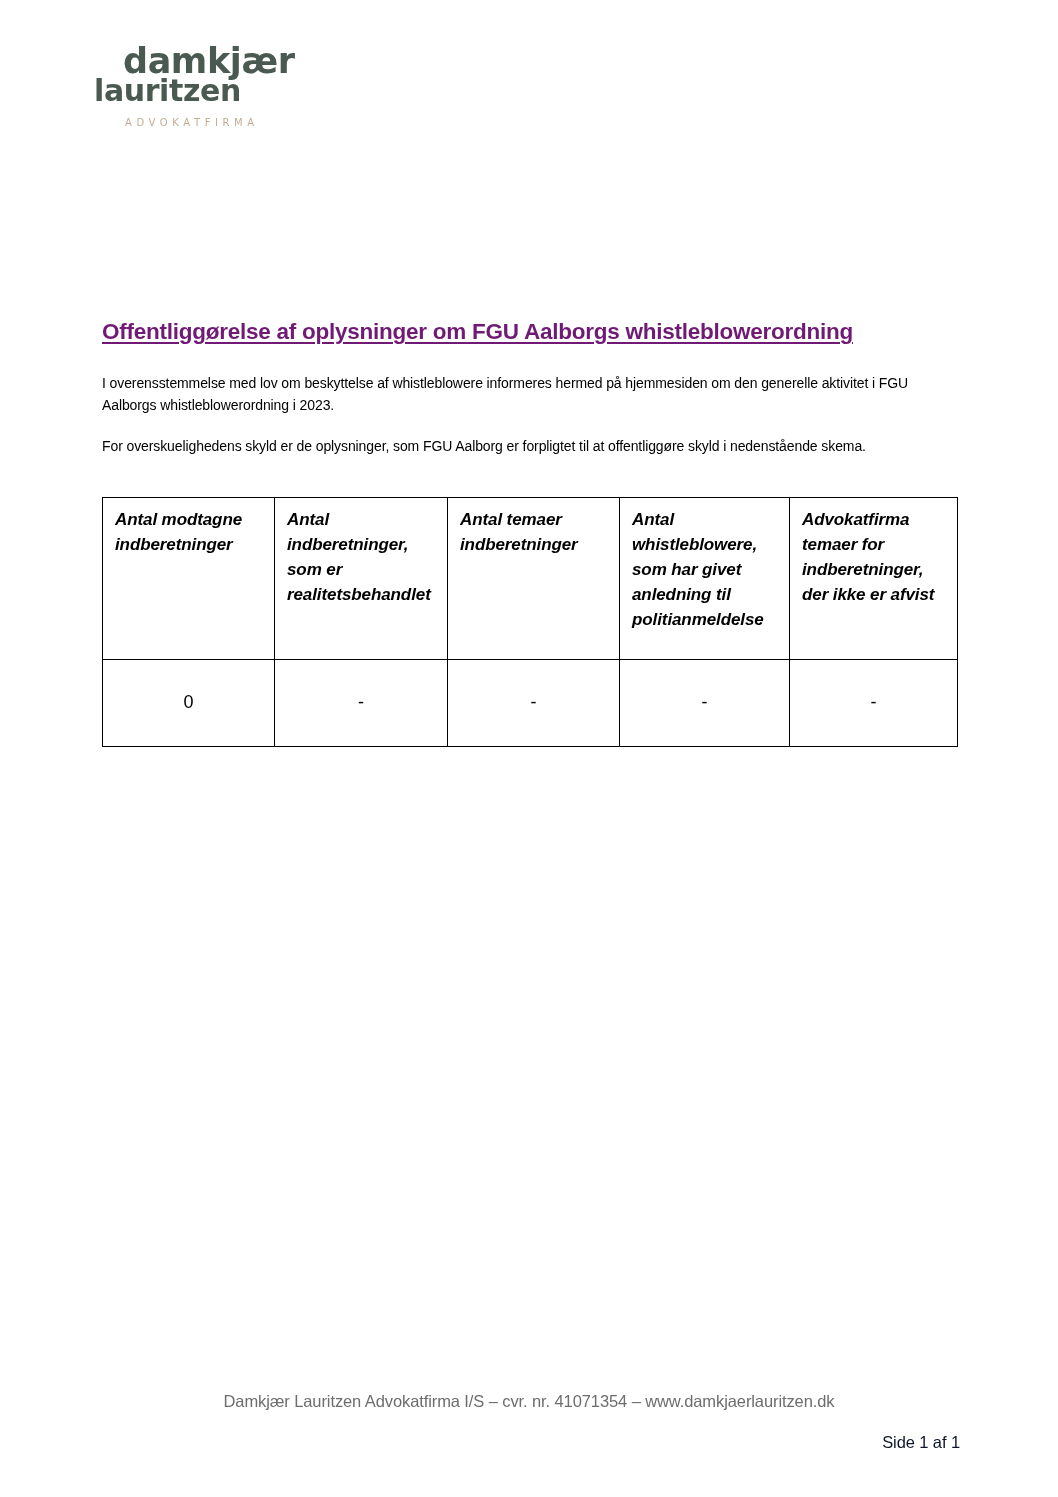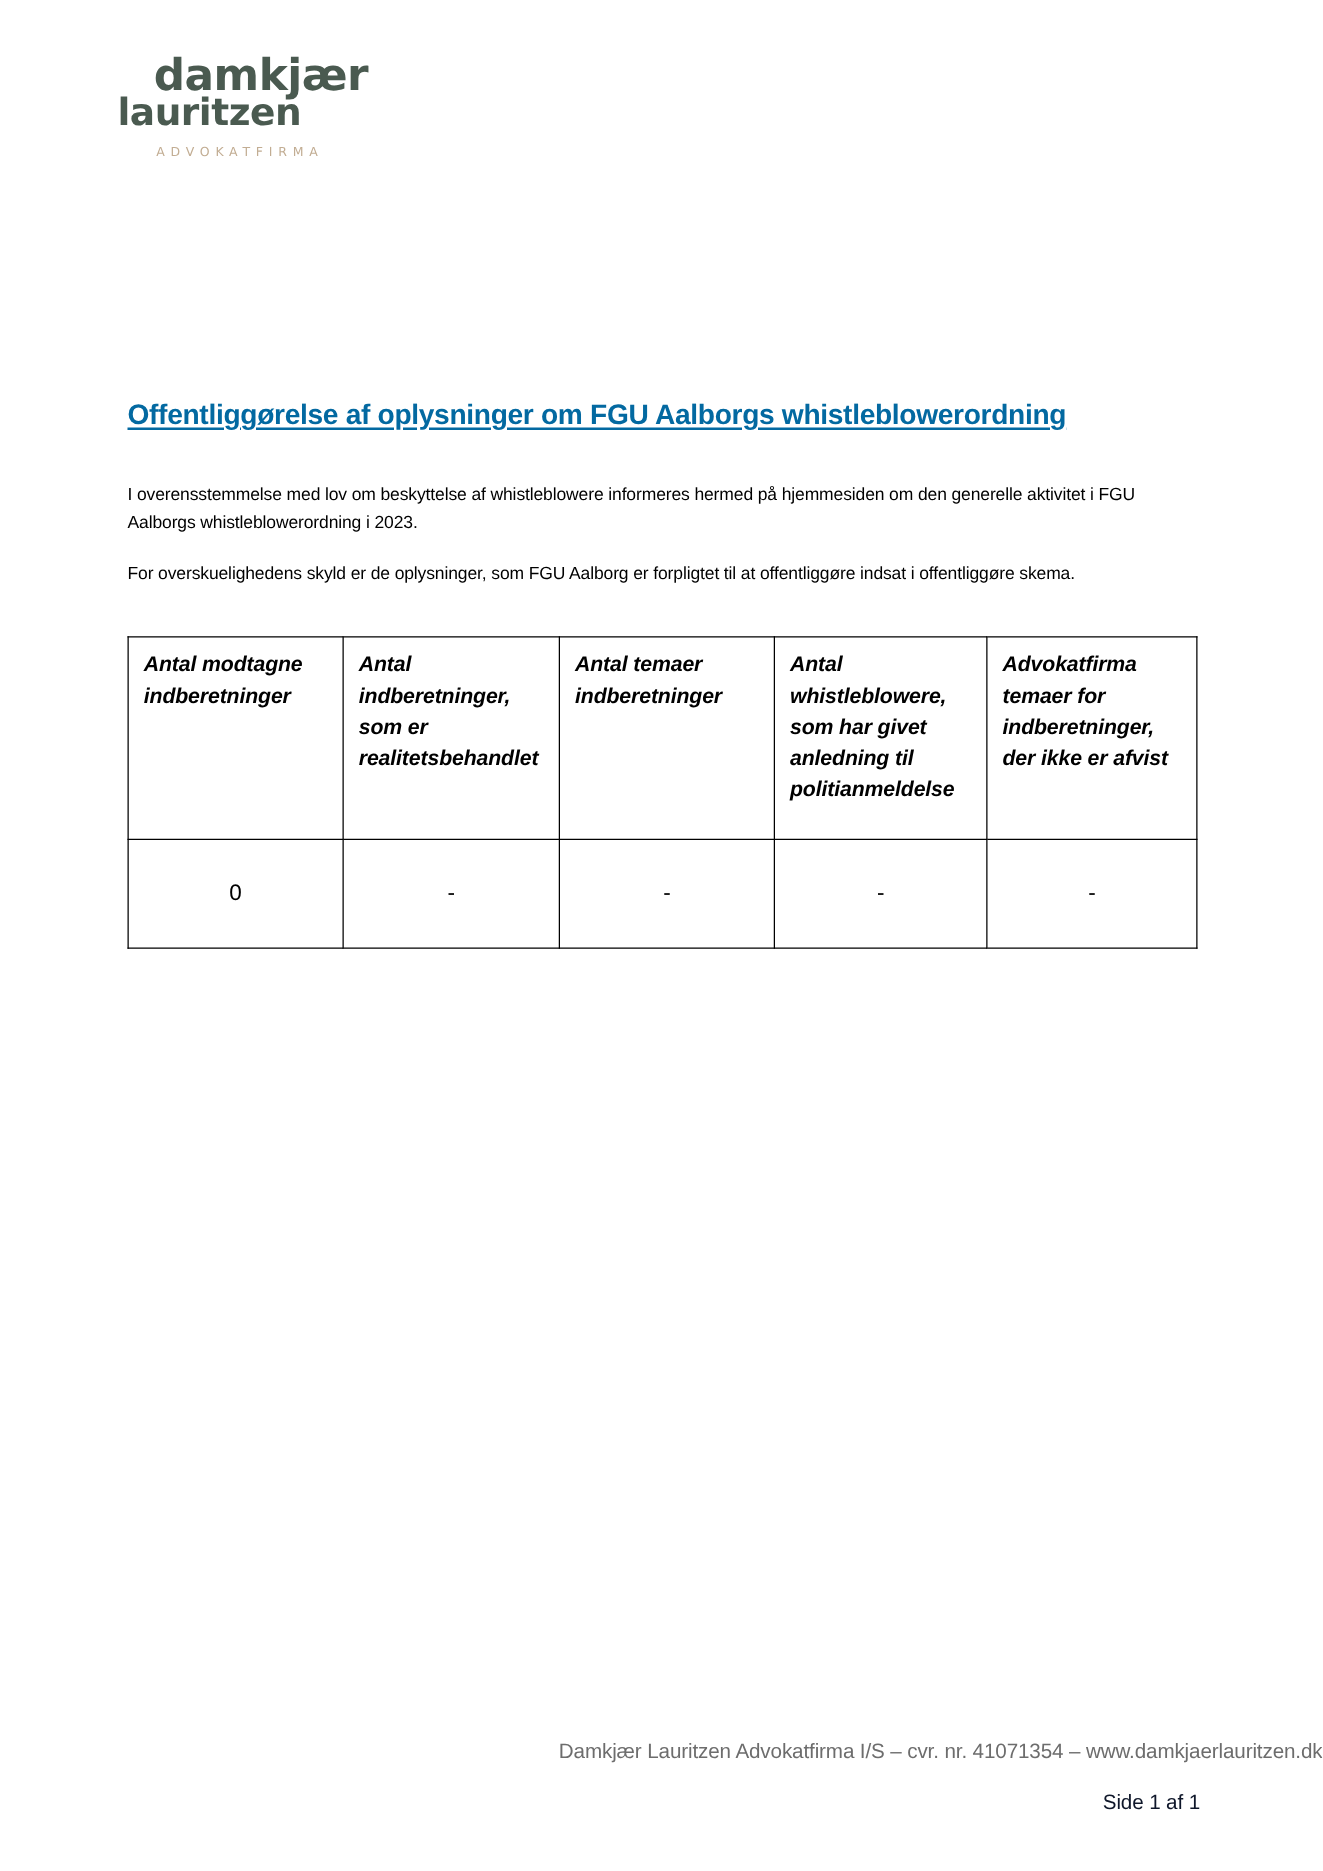--- a/index.html
+++ b/index.html
@@ -71,24 +71,24 @@
   .doc {
     position: absolute;
     left: 102px;
     top: 318px;
     width: 856px;
   }
   .doc-title {
     font-family: "Liberation Sans", sans-serif;
     font-size: 22.5px;
     font-weight: bold;
-    color: #0369a1;
+    color: #701a75;
     text-decoration: underline;
     text-underline-offset: 3px;
-    margin: 0 0 38px 0;
+    margin: 0 0 26px 0;
     line-height: 1.25;
     letter-spacing: -0.25px;
   }
   .doc-para {
     font-family: "Liberation Sans", sans-serif;
     font-size: 14px;
     color: #000000;
     line-height: 1.58;
     margin: 0 0 19px 0;
     letter-spacing: -0.1px;
@@ -133,21 +133,21 @@
   .col-3 { width: 172px; }
   .col-4 { width: 170px; }
   .col-5 { width: 168px; }
 
   
   .footer-line {
     position: absolute;
     left: 0;
     top: 1392px;
     width: 1058px;
-    text-align: right;
+    text-align: center;
     font-family: "Liberation Sans", sans-serif;
     font-size: 16.5px;
     color: #6d6d6d;
     letter-spacing: -0.1px;
   }
   .page-number {
     position: absolute;
     right: 98px;
     top: 1433px;
     font-family: "Liberation Sans", sans-serif;
@@ -165,21 +165,21 @@
     <div class="logo-line1">damkjær</div>
     <div class="logo-line2">lauritzen</div>
     <div class="logo-line3">ADVOKATFIRMA</div>
   </div>
 
   <div class="doc">
 
     <h1 class="doc-title">Offentliggørelse af oplysninger om FGU Aalborgs whistleblowerordning</h1>
 
     <p class="doc-para">I overensstemmelse med lov om beskyttelse af whistleblowere informeres hermed på hjemmesiden om den generelle aktivitet i FGU Aalborgs whistleblowerordning i 2023.</p>
-    <p class="doc-para">For overskuelighedens skyld er de oplysninger, som FGU Aalborg er forpligtet til at offentliggøre indsat i offentliggøre skema.</p>
+    <p class="doc-para">For overskuelighedens skyld er de oplysninger, som FGU Aalborg er forpligtet til at offentliggøre skyld i nedenstående skema.</p>
 
     <table class="wb-table">
       <colgroup>
         <col class="col-1">
           <col class="col-2">
           <col class="col-3">
           <col class="col-4">
           <col class="col-5">
       </colgroup>
       <thead>

